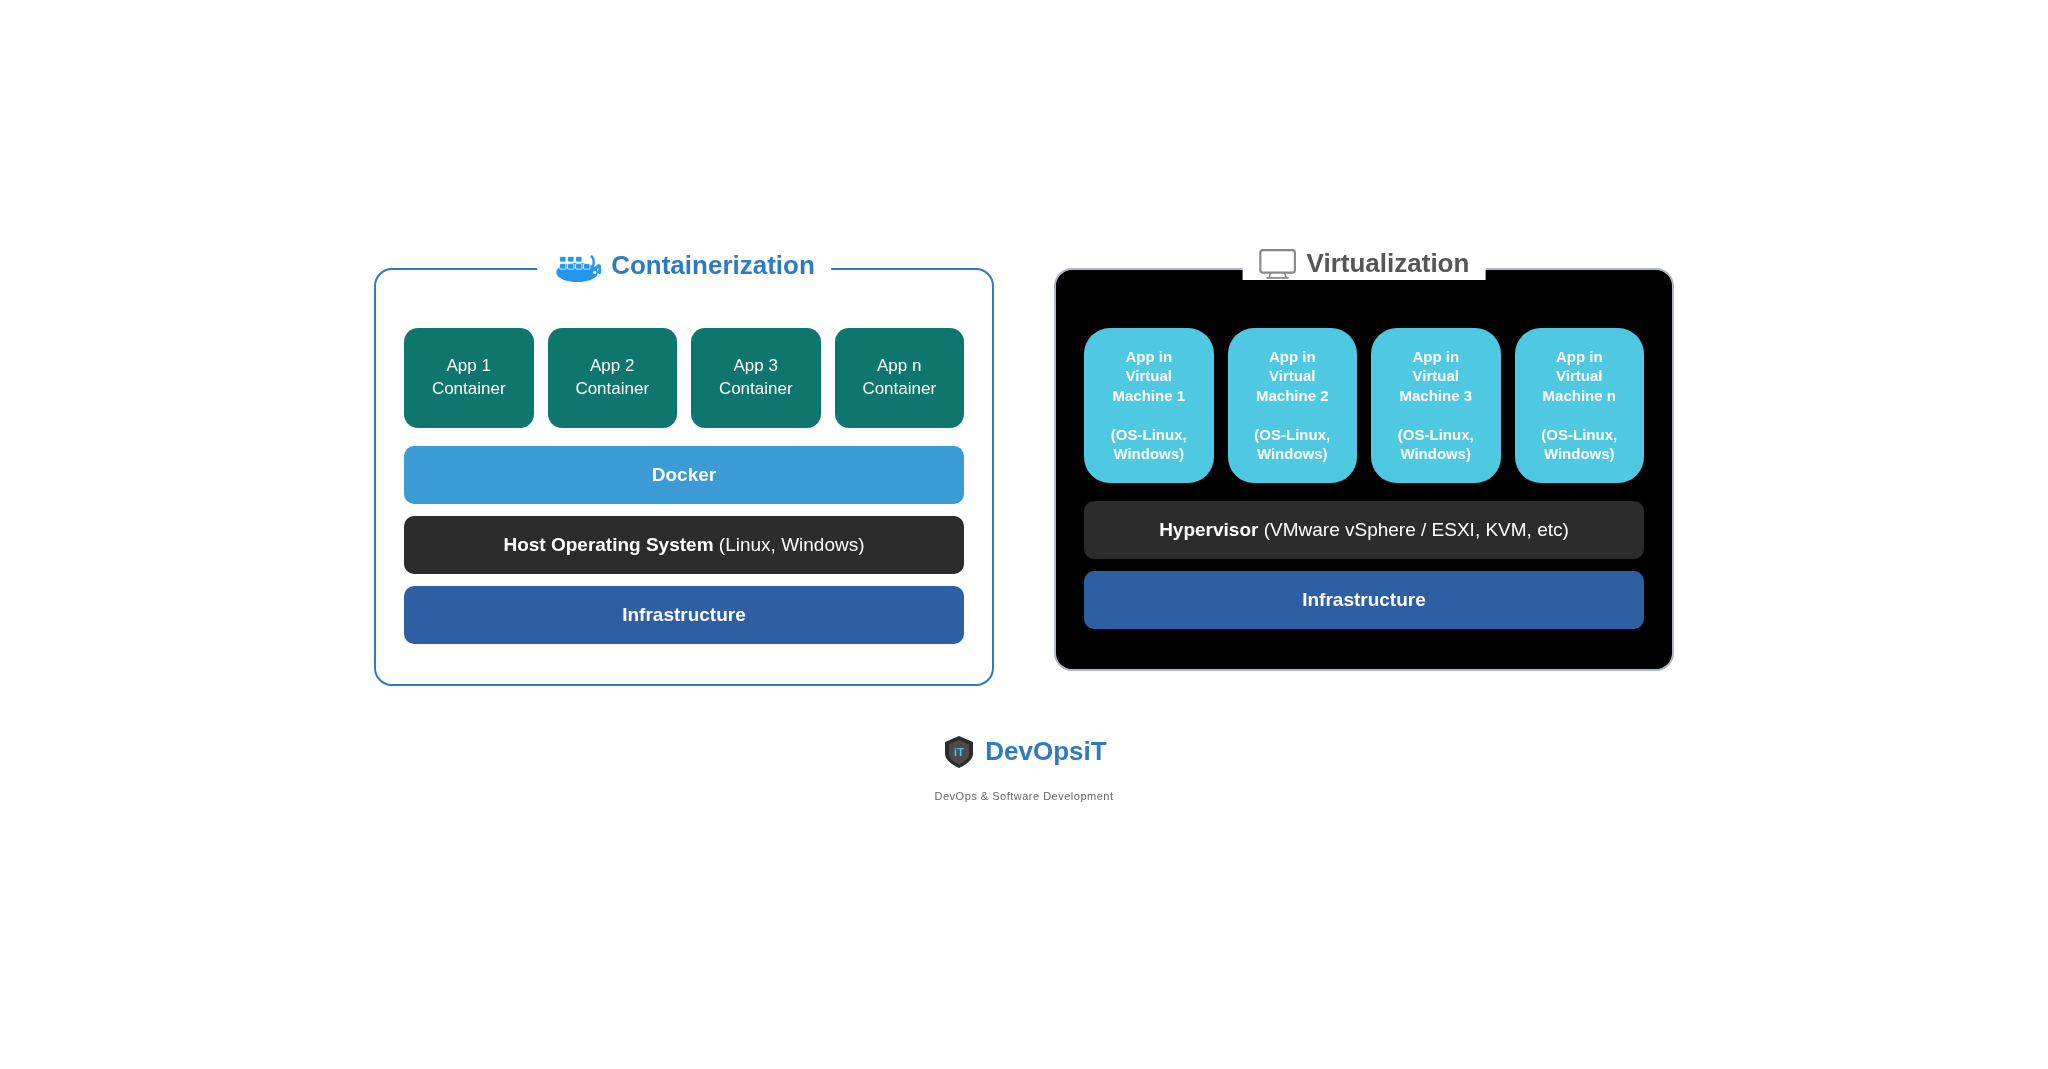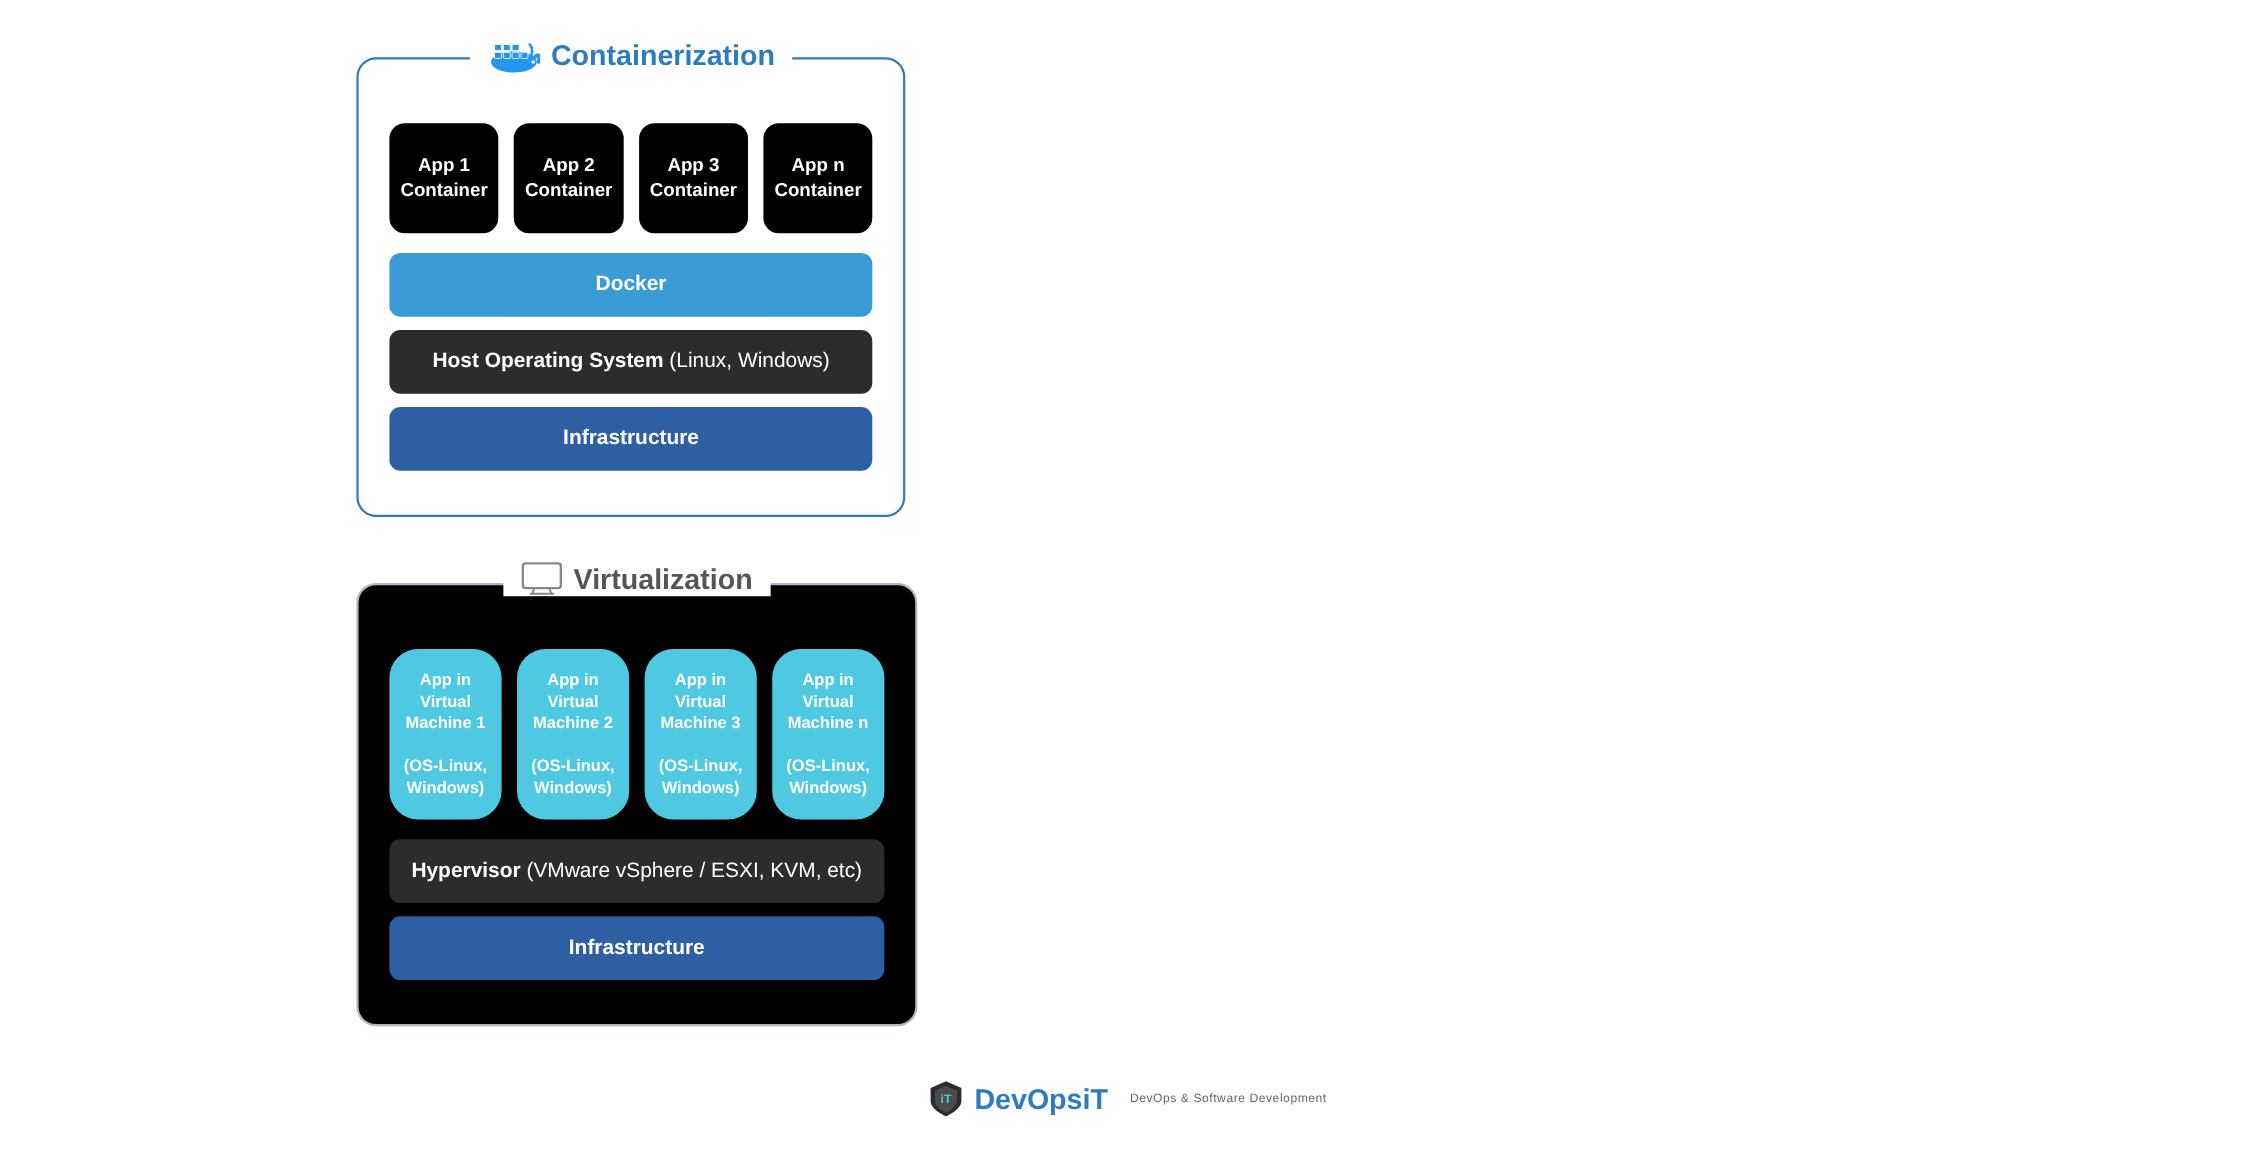--- a/index.html
+++ b/index.html
@@ -14,21 +14,20 @@
       padding: 40px 20px;
     }
 
     .main-content {
       display: flex;
       gap: 60px;
       align-items: flex-start;
       justify-content: center;
       width: 100%;
       max-width: 1400px;
-      flex-direction: column;
     }
 
     
     .diagram-panel {
       flex: 1;
       border-radius: 18px;
       padding: 30px 28px 28px;
       position: relative;
       max-width: 620px;
     }
@@ -86,26 +85,26 @@
     
     .app-cards-row {
       display: flex;
       gap: 14px;
       margin-top: 28px;
       margin-bottom: 18px;
     }
 
     .app-card {
       flex: 1;
-      background: #000000;
+      background: #0f766e;
       border-radius: 14px;
       padding: 20px 10px;
       text-align: center;
       font-size: 17px;
-      font-weight: 700;
+      font-weight: 400;
       color: #fff;
       line-height: 1.35;
       min-height: 100px;
       display: flex;
       align-items: center;
       justify-content: center;
     }
 
     .app-card-vm {
       flex: 1;
@@ -158,21 +157,21 @@
 
     .bar-infra {
       background: #2e5fa3;
       color: #ffffff;
     }
 
     
     .footer-logo {
       margin-top: 48px;
       display: flex;
-      flex-direction: row;
+      flex-direction: column;
       align-items: center;
       gap: 20px;
     }
 
     .logo-row {
       display: flex;
       align-items: center;
       gap: 8px;
     }
 

